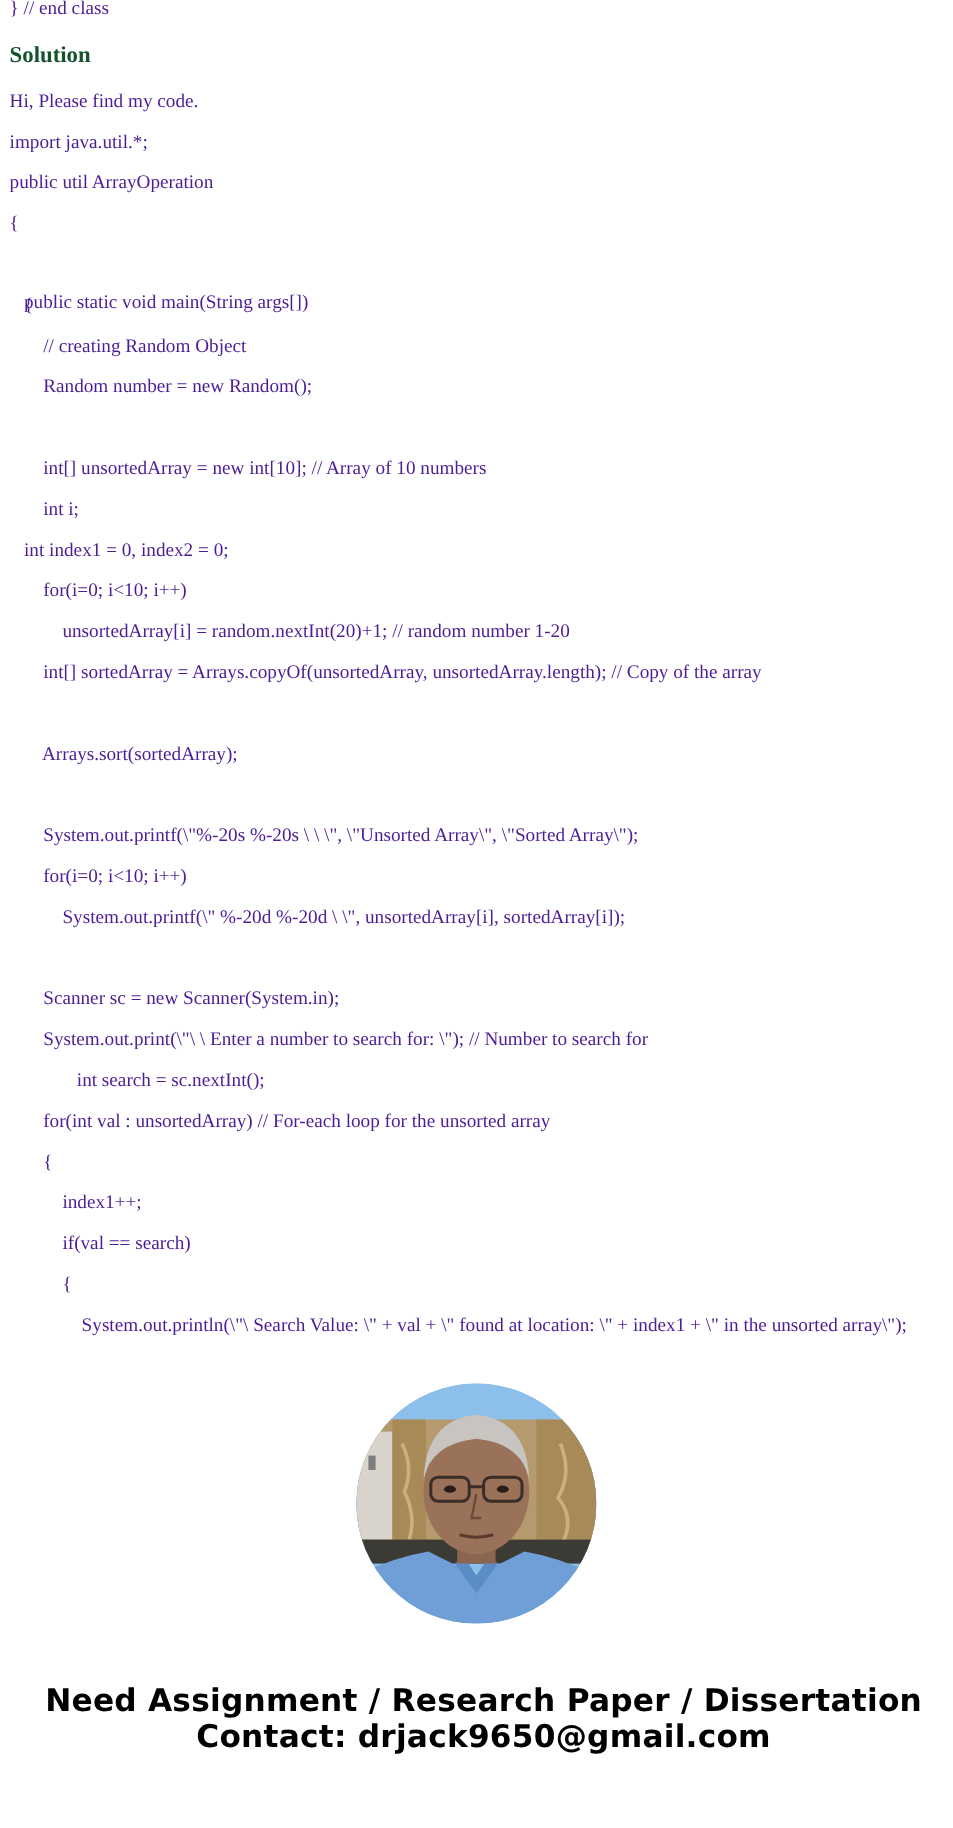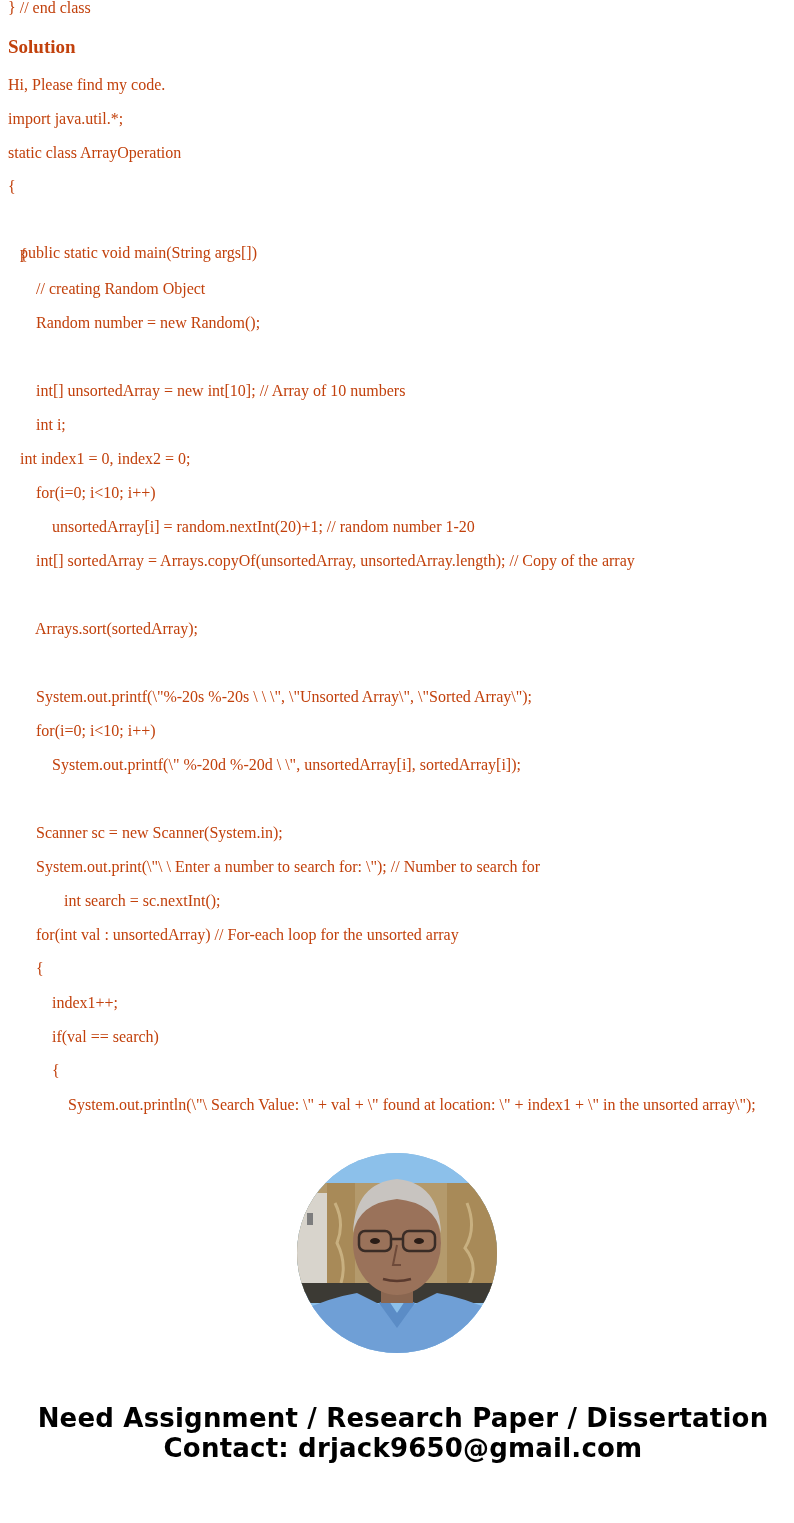--- a/index.html
+++ b/index.html
@@ -19,29 +19,29 @@
       position: absolute;
       left: 0;
       top: 0;
       width: 794px;
     }
     .line {
       position: absolute;
       font-size: 16px;
       line-height: 18px;
       white-space: pre;
-      color: #c2410c;
+      color: #4c1d95;
     }
     .heading {
       position: absolute;
       font-family: "Liberation Serif", "DejaVu Serif", serif;
       font-size: 19px;
       font-weight: bold;
       line-height: 22px;
-      color: #c2410c;
+      color: #14532d;
     }
     .avatar-wrap {
       position: absolute;
       left: 297px;
       top: 1153px;
       width: 200px;
       height: 200px;
       border-radius: 50%;
       overflow: hidden;
       background: #7fb2e0;
@@ -70,21 +70,21 @@
 </head>
 <body>
 
 <div class="doc">
   <div class="line" style="left:8px; top:-1px;">} // end class</div>
   <div class="heading" style="left:8px; top:36px;">Solution</div>
   <div class="line" style="left:8px; top:76px;text-align:center;">Hi, Please find my code.</div>
 
   <div id="code-block">
       <div class="line" style="left: 8px; top: 110px;">import java.util.*;</div>
-      <div class="line" style="left: 8px; top: 144px;">static class ArrayOperation</div>
+      <div class="line" style="left: 8px; top: 144px;">public util ArrayOperation</div>
       <div class="line" style="left: 8px; top: 178px;">{</div>
       <div class="line" style="left: 20px; top: 212px; margin-top: 32px;">public static void main(String args[])</div>
       <div class="line" style="left: 20px; top: 246px;">{</div>
       <div class="line" style="left: 36px; top: 280px;">// creating Random Object</div>
       <div class="line" style="left: 36px; top: 314px;">Random number = new Random();</div>
       <div class="line" style="left: 36px; top: 382px;">int[] unsortedArray = new int[10]; // Array of 10 numbers</div>
       <div class="line" style="left: 36px; top: 416px;">int i;</div>
       <div class="line" style="left: 20px; top: 450px;">int index1 = 0, index2 = 0;</div>
       <div class="line" style="left: 36px; top: 484px;">for(i=0; i&lt;10; i++)</div>
       <div class="line" style="left: 52px; top: 518px;">unsortedArray[i] = random.nextInt(20)+1; // random number 1-20</div>

